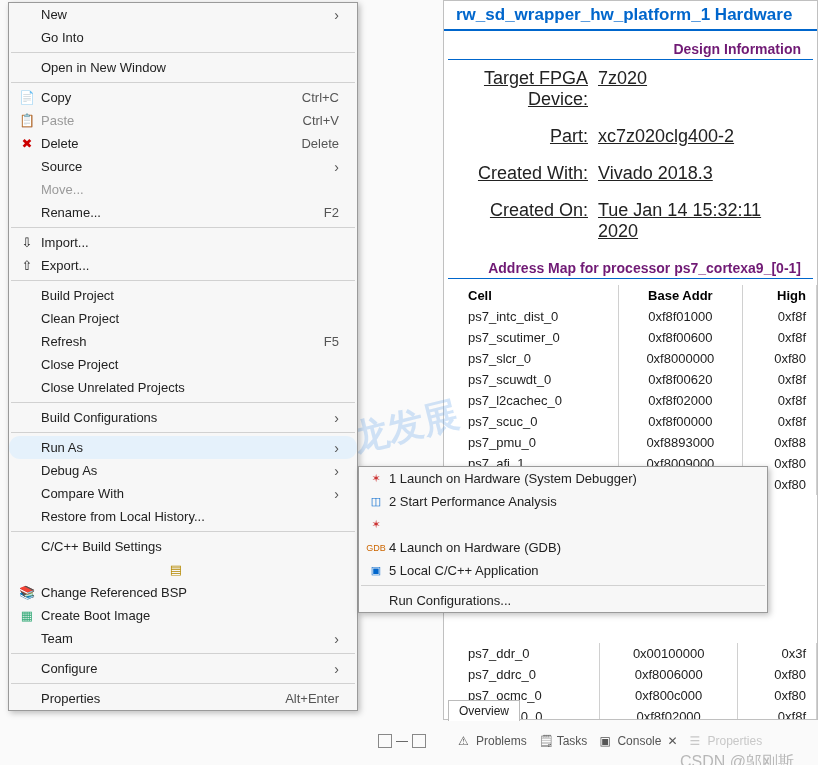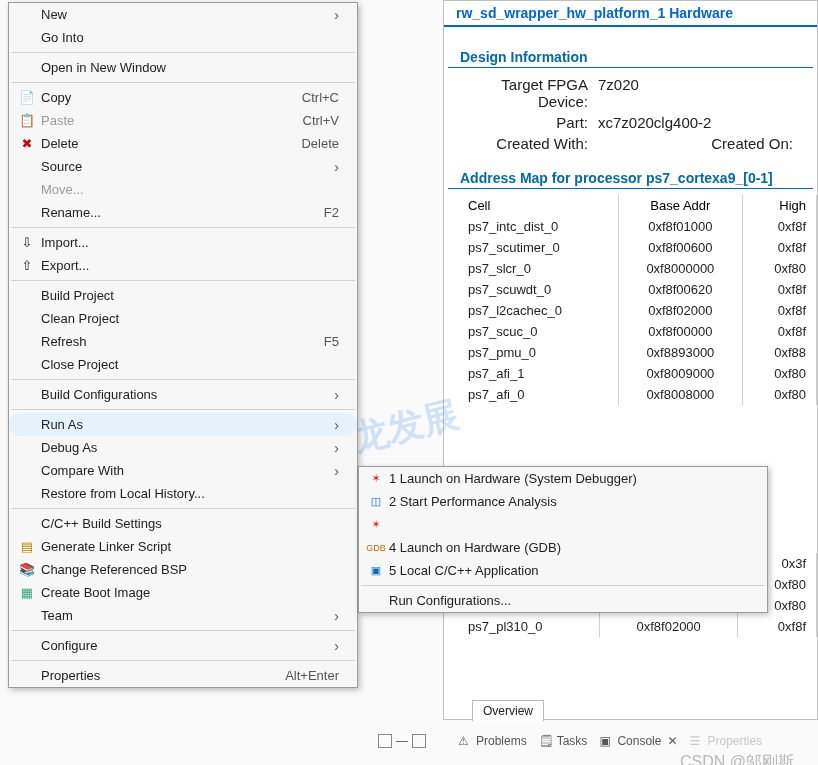--- a/index.html
+++ b/index.html
@@ -21,60 +21,62 @@
     top: 0;
     width: 375px;
     height: 720px;
     background: #fff;
     border: 1px solid #c0c0c0;
     overflow: hidden;
   }
   .hw-title {
     color: #0066cc;
     font-weight: bold;
-    font-size: 14px;
+    font-size: 17px;
     padding: 4px 12px 4px 12px;
     border-bottom: 2px solid #0066cc;
-    margin: 0 0 20px 0;
+    margin: 0 0 8px 0;
   }
   .section-h {
-    color: #0369a1;
+    color: #701a75;
     font-weight: bold;
     font-size: 14px;
     padding: 2px 12px;
     border-bottom: 1px solid #0066cc;
     margin: 6px 4px;
+    text-align: right;
   }
   .info-grid {
     display: grid;
     grid-template-columns: 140px 1fr;
-    row-gap: 4px;
+    row-gap: 16px;
     padding: 2px 14px 10px 14px;
-    font-size: 15px;
+    font-size: 18px;
+    text-decoration: underline;
   }
   .info-grid .k { text-align: right; padding-right: 10px; }
   .addr-tbl {
     width: 100%;
     border-collapse: collapse;
     font-size: 13px;
     margin-top: 4px;
   }
   .addr-tbl th, .addr-tbl td {
     border-right: 1px solid #d0d0d0;
     padding: 3px 10px;
     text-align: left;
     white-space: nowrap;
   }
-  .addr-tbl th { font-weight: normal; color: #000; }
+  .addr-tbl th { font-weight: bold; color: #000; }
   .addr-tbl th:nth-child(2), .addr-tbl td:nth-child(2) { text-align: center; }
   .addr-tbl th:nth-child(3), .addr-tbl td:nth-child(3) { text-align: right; }
   .addr-wrap { padding-left: 14px; }
   .ov-tab {
     position: absolute;
-    left: 472px;
+    left: 448px;
     top: 700px;
     background: #fff;
     border: 1px solid #bbb;
     border-bottom: none;
     padding: 3px 10px;
     font-size: 12px;
   }
   
   .bottom-icons {
     position: absolute;
@@ -160,21 +162,23 @@
 
 <div class="hw-panel">
   <div class="hw-title">rw_sd_wrapper_hw_platform_1 Hardware</div>
   <div class="section-h">Design Information</div>
   <div class="info-grid">
     <div class="k">Target FPGA Device:</div>
     <div>7z020</div>
     <div class="k">Part:</div>
     <div>xc7z020clg400-2</div>
     <div class="k">Created With:</div>
+    <div>Vivado 2018.3</div>
     <div class="k">Created On:</div>
+    <div>Tue Jan 14 15:32:11 2020</div>
   </div>
   <div class="section-h">Address Map for processor ps7_cortexa9_[0-1]</div>
   <div class="addr-wrap">
     <table class="addr-tbl">
       <thead>
           <tr>
         <th>Cell</th>
         <th>Base Addr</th>
         <th>High</th>
       </tr>
@@ -324,20 +328,24 @@
     </div>
   <div class="row">
       <span class="ic"></span>
       <span class="lbl">Refresh</span>
       <span class="accel">F5</span>
     </div>
   <div class="row">
       <span class="ic"></span>
       <span class="lbl">Close Project</span>
     </div>
+  <div class="row">
+      <span class="ic"></span>
+      <span class="lbl">Close Unrelated Projects</span>
+    </div>
   <hr>
   <div class="row sub">
       <span class="ic"></span>
       <span class="lbl">Build Configurations</span>
     </div>
   <hr>
   <div class="row sub hl">
       <span class="ic"></span>
       <span class="lbl">Run As</span>
     </div>
@@ -353,21 +361,20 @@
       <span class="ic"></span>
       <span class="lbl">Restore from Local History...</span>
     </div>
   <hr>
   <div class="row">
       <span class="ic"></span>
       <span class="lbl">C/C++ Build Settings</span>
     </div>
   <div class="row">
       <span class="ic" style="color:#b58900">▤</span>
-      <span class="lbl">Generate Linker Script</span>
     </div>
   <div class="row">
       <span class="ic" style="color:#b58900">📚</span>
       <span class="lbl">Change Referenced BSP</span>
     </div>
   <div class="row">
       <span class="ic" style="color:#3a7">▦</span>
       <span class="lbl">Create Boot Image</span>
     </div>
   <div class="row sub">

